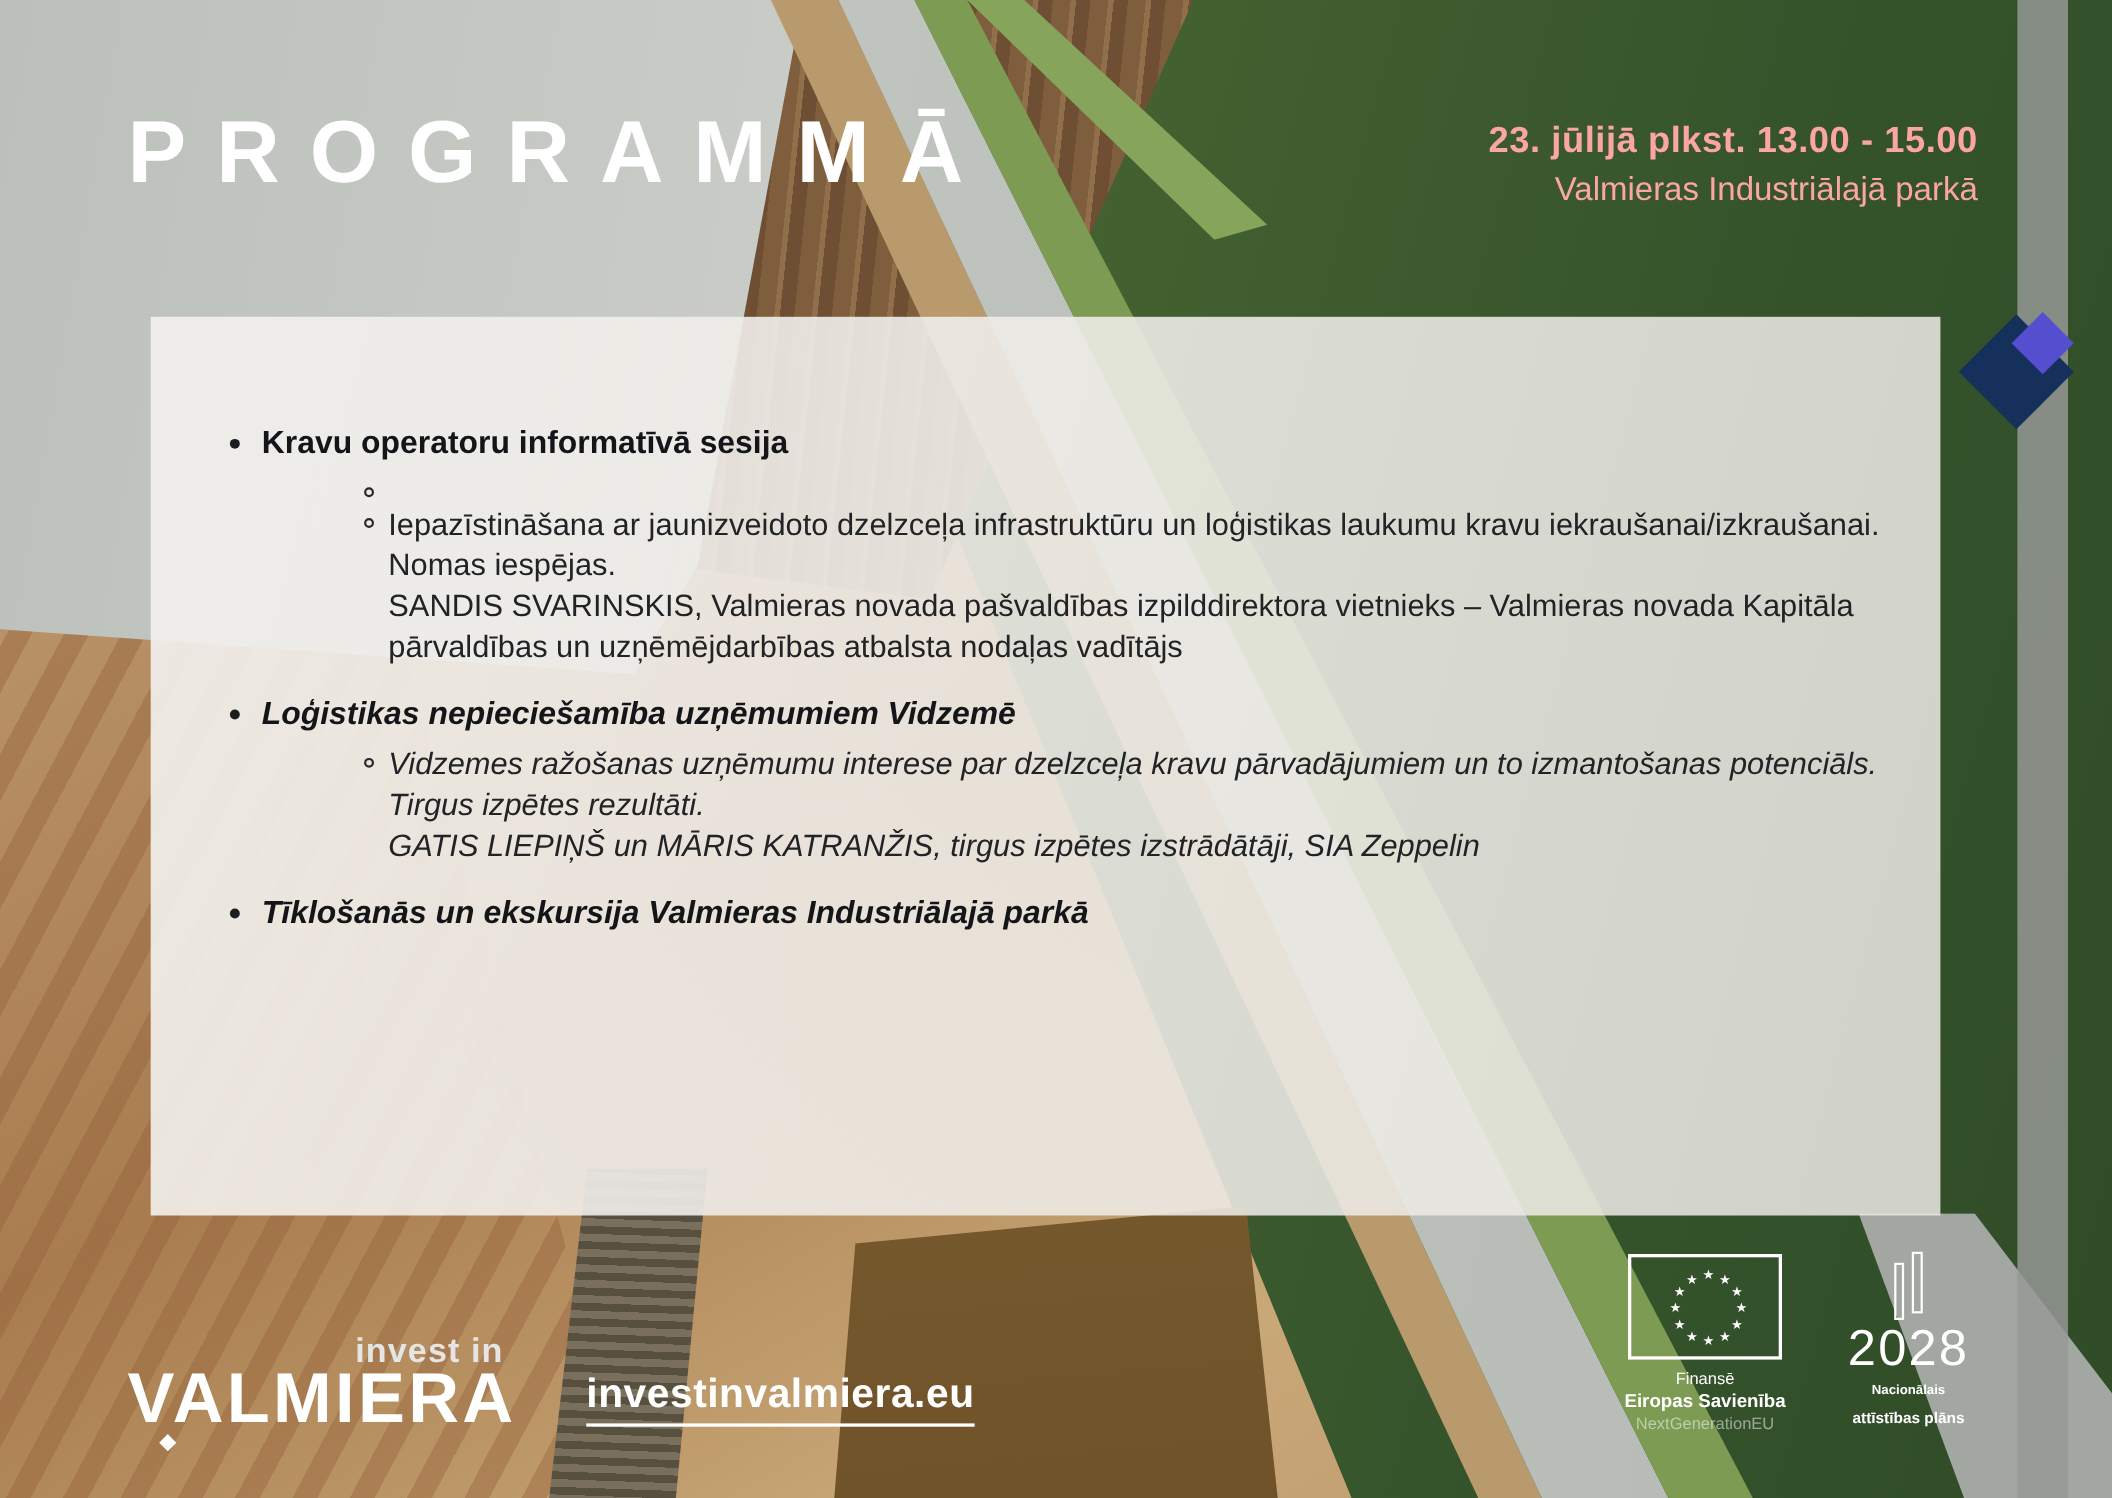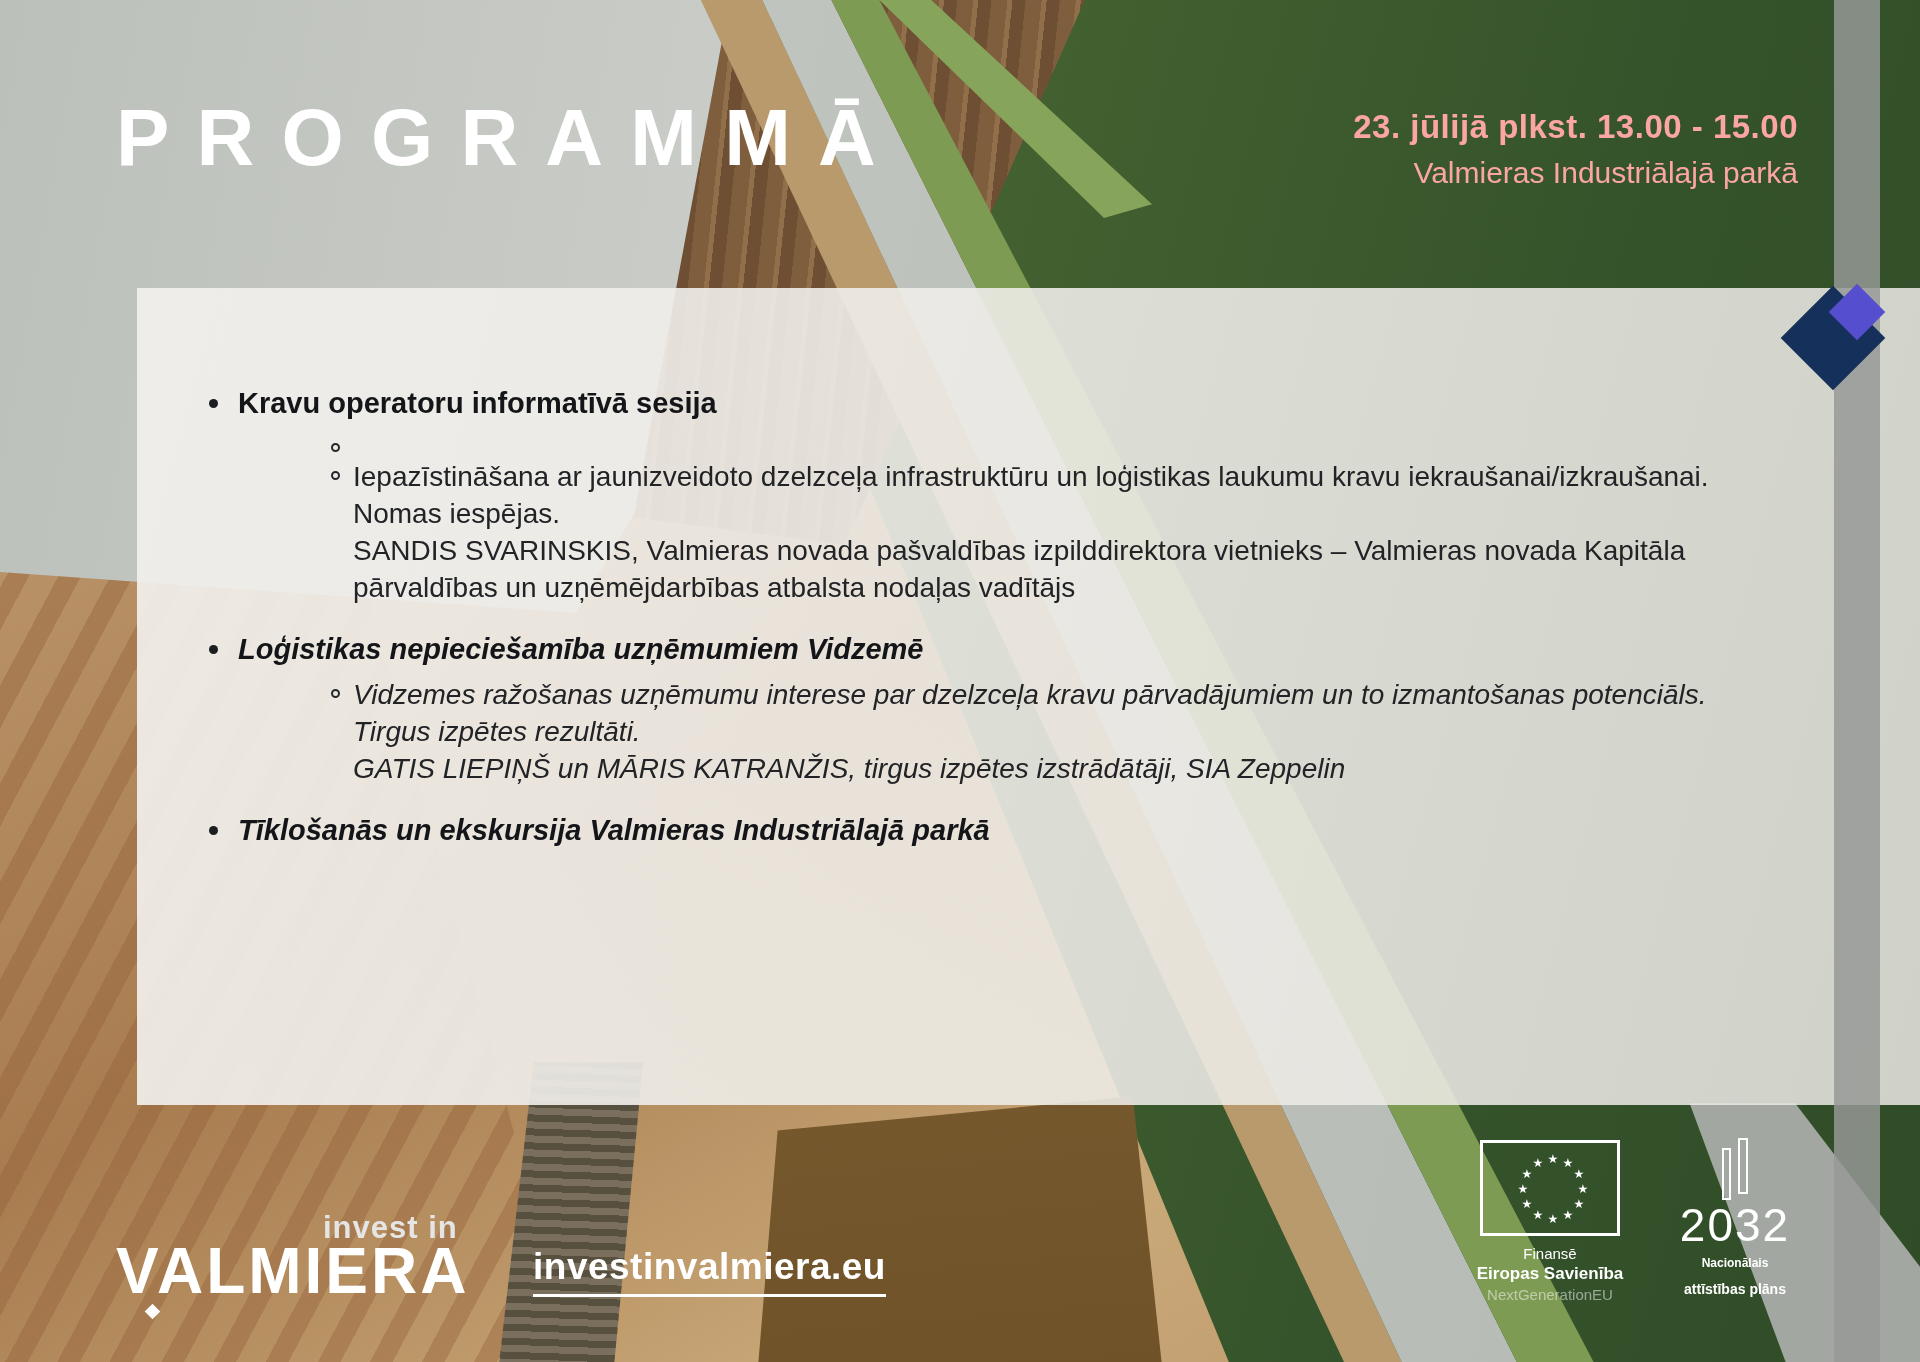--- a/index.html
+++ b/index.html
@@ -36,21 +36,21 @@
   .diamond.navy{left:1796px;top:301px;width:74px;height:74px;background:#16305c;transform:rotate(45deg);}
   .diamond.purple{left:1837px;top:292px;width:40px;height:40px;background:#554fd0;transform:rotate(45deg);}
 
   .title{position:absolute;left:116px;top:92px;margin:0;z-index:5;
          font-size:80px;font-weight:bold;letter-spacing:.34em;color:#fff;white-space:nowrap;}
   .when{position:absolute;right:122px;top:108px;z-index:5;text-align:right;color:#fca5a5;}
   .when .dt{font-size:33px;font-weight:bold;letter-spacing:.5px;}
   .when .loc{font-size:30px;font-weight:normal;margin-top:10px;}
 
   
-  .panel{position:absolute;left:137px;top:288px;width:1783px;height:817px;z-index:4;
+  .panel{position:absolute;left:137px;top:288px;width:1627px;height:817px;z-index:4;
          background:linear-gradient(105deg,rgba(242,240,236,.93),rgba(234,232,227,.86));
          color:#222326;padding:96px 40px 0 72px;}
   .h-row{display:flex;align-items:flex-start;}
   .b1{flex:0 0 auto;width:9px;height:9px;border-radius:50%;background:#1c1d20;margin:15px 20px 0 0;}
   .h-row h2{margin:0;font-size:29px;line-height:38px;font-weight:bold;color:#141518;}
   .sub{margin-top:8px;}
   .i-row{display:flex;align-items:flex-start;margin-left:122px;}
   .i-row + .i-row{margin-top:6px;}
   .b2{flex:0 0 auto;width:9px;height:9px;border:2.5px solid #27282c;border-radius:50%;margin:13px 13px 0 0;}
   .i-body{max-width:1385px;}
@@ -189,18 +189,18 @@
     <div class="eu-l1">Finansē</div>
     <div class="eu-l2">Eiropas Savienība</div>
     <div class="eu-l3">NextGenerationEU</div>
   </div>
 
   <div class="nap-logo">
     <div class="nap-bars">
       <span class="bar1"></span>
       <span class="bar2"></span>
     </div>
-    <div class="nap-year">2032</div>
+    <div class="nap-year">2028</div>
     <div class="nap-l1">Nacionālais</div>
     <div class="nap-l2">attīstības plāns</div>
   </div>
 
 </div>
 
 </body></html>

